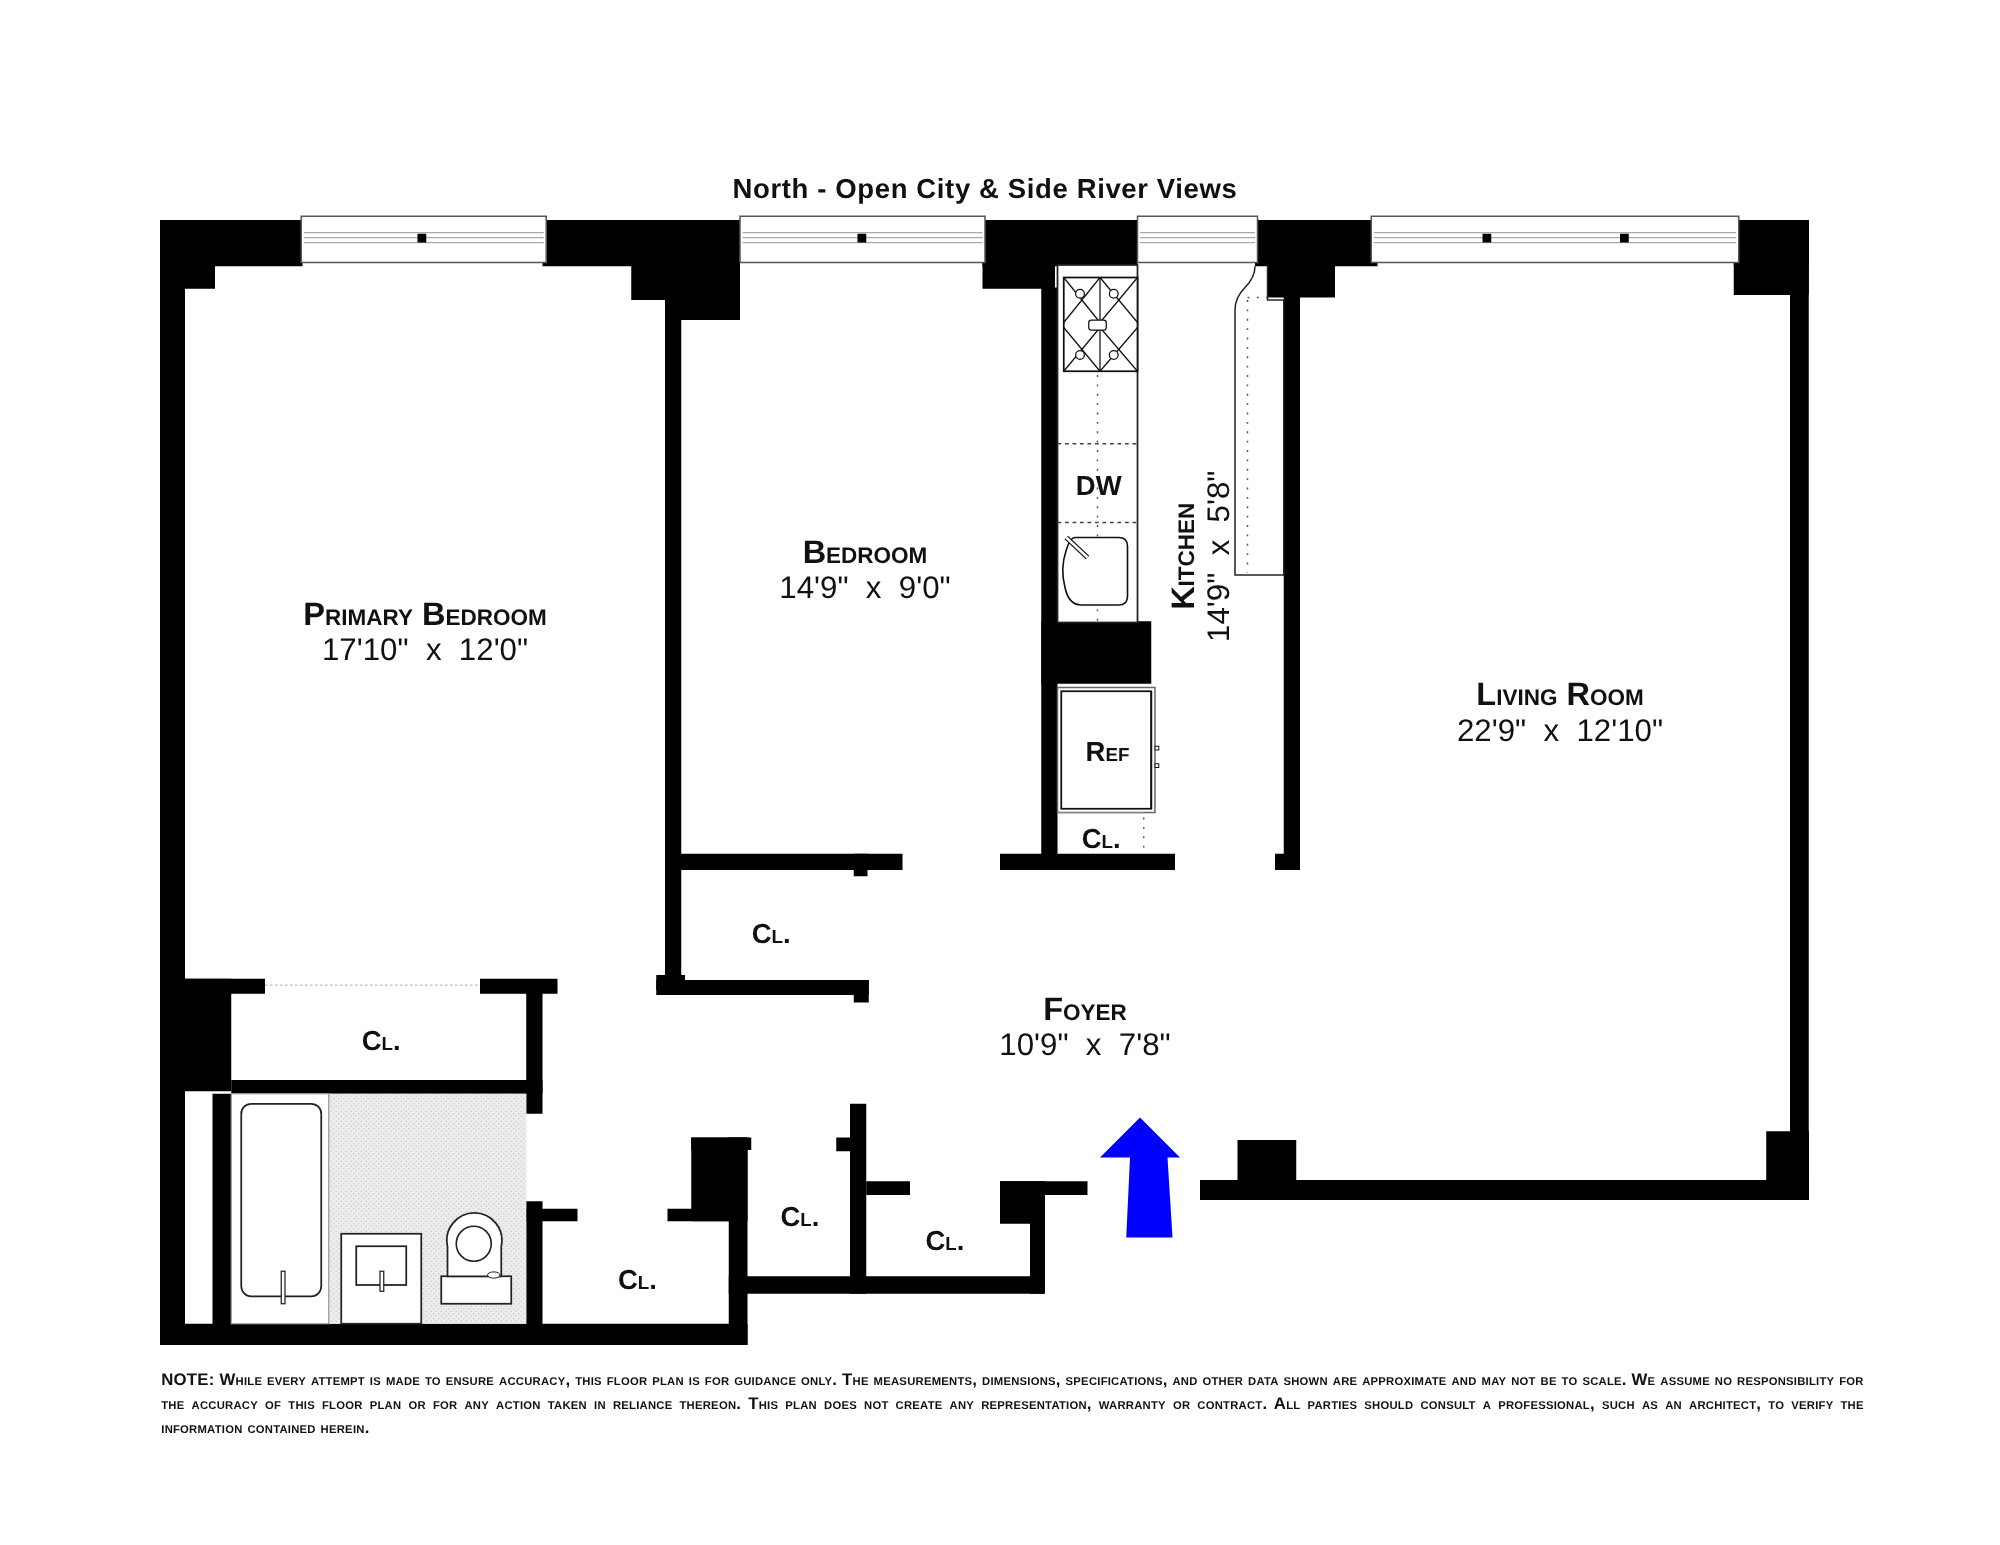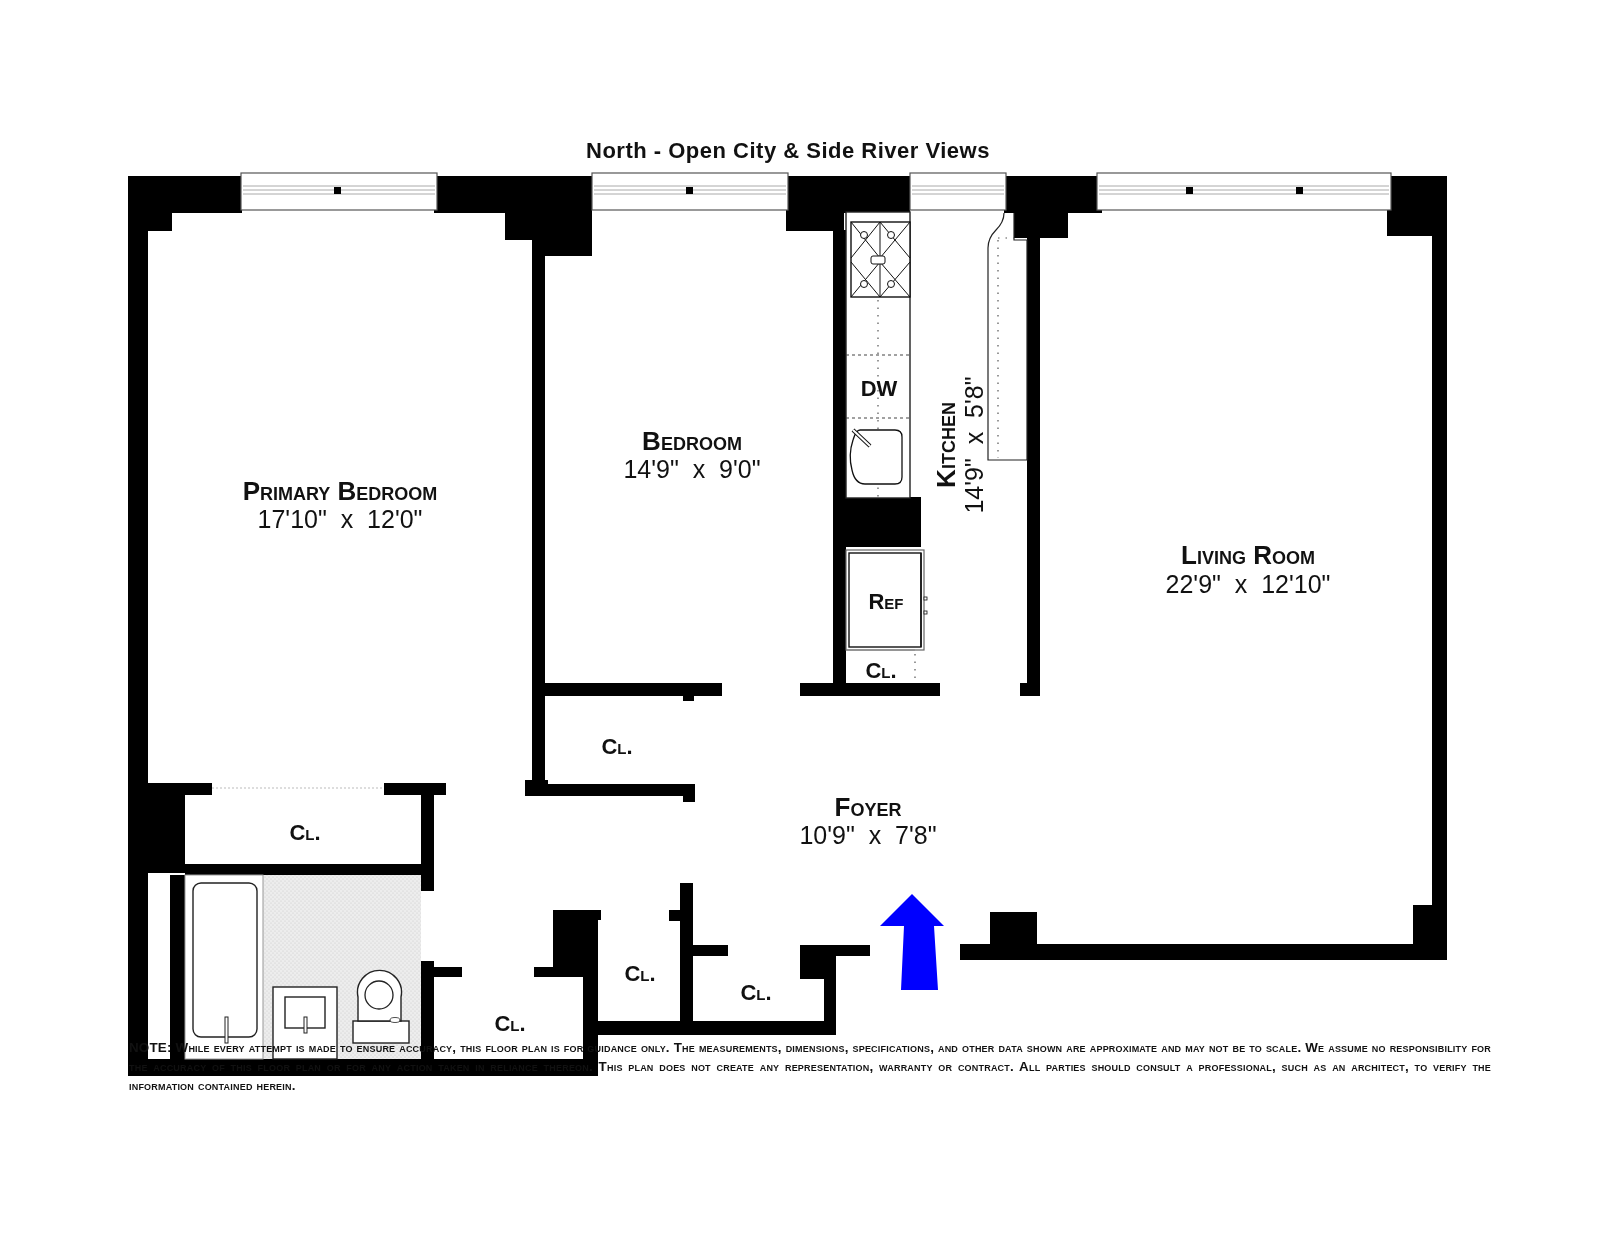--- a/index.html
+++ b/index.html
@@ -8,21 +8,21 @@
   .sc-title { font-family: "Liberation Sans", sans-serif; font-weight: bold; font-size: 22px; fill: #111; letter-spacing: 0.5px; }
   .room-name { font-family: "Liberation Sans", sans-serif; font-weight: bold; font-size: 26px; fill: #111; }
   .room-dim { font-family: "Liberation Sans", sans-serif; font-size: 25px; fill: #111; }
   .label { font-family: "Liberation Sans", sans-serif; font-weight: bold; font-size: 22px; fill: #111; }
   .wall { fill: #000; }
   .win-frame { fill: #fff; stroke: #555; stroke-width: 1.2; }
   .win-line { stroke: #aaa; stroke-width: 1; }
   .fixture { fill: #fff; stroke: #222; stroke-width: 1.4; }
   .dots { stroke: #555; stroke-width: 1.2; stroke-dasharray: 1.5 6; fill: none; }
   .note {
-    position: absolute; left: 129px; top: 1038px; width: 1362px;
+    position: absolute; left: 129px; top: 1094px; width: 1362px;
     font-family: "Liberation Sans", sans-serif; font-size: 13.4px; line-height: 19px;
     color: #111; text-align: justify; font-variant: small-caps; font-weight: bold; letter-spacing: 0.2px;
   }
 </style>
 </head>
 <body>
 
 <svg width="1600" height="1236" viewBox="0 0 1600 1236" xmlns="http://www.w3.org/2000/svg">
   <defs>
     <pattern id="tile" width="4" height="4" patternUnits="userSpaceOnUse">

